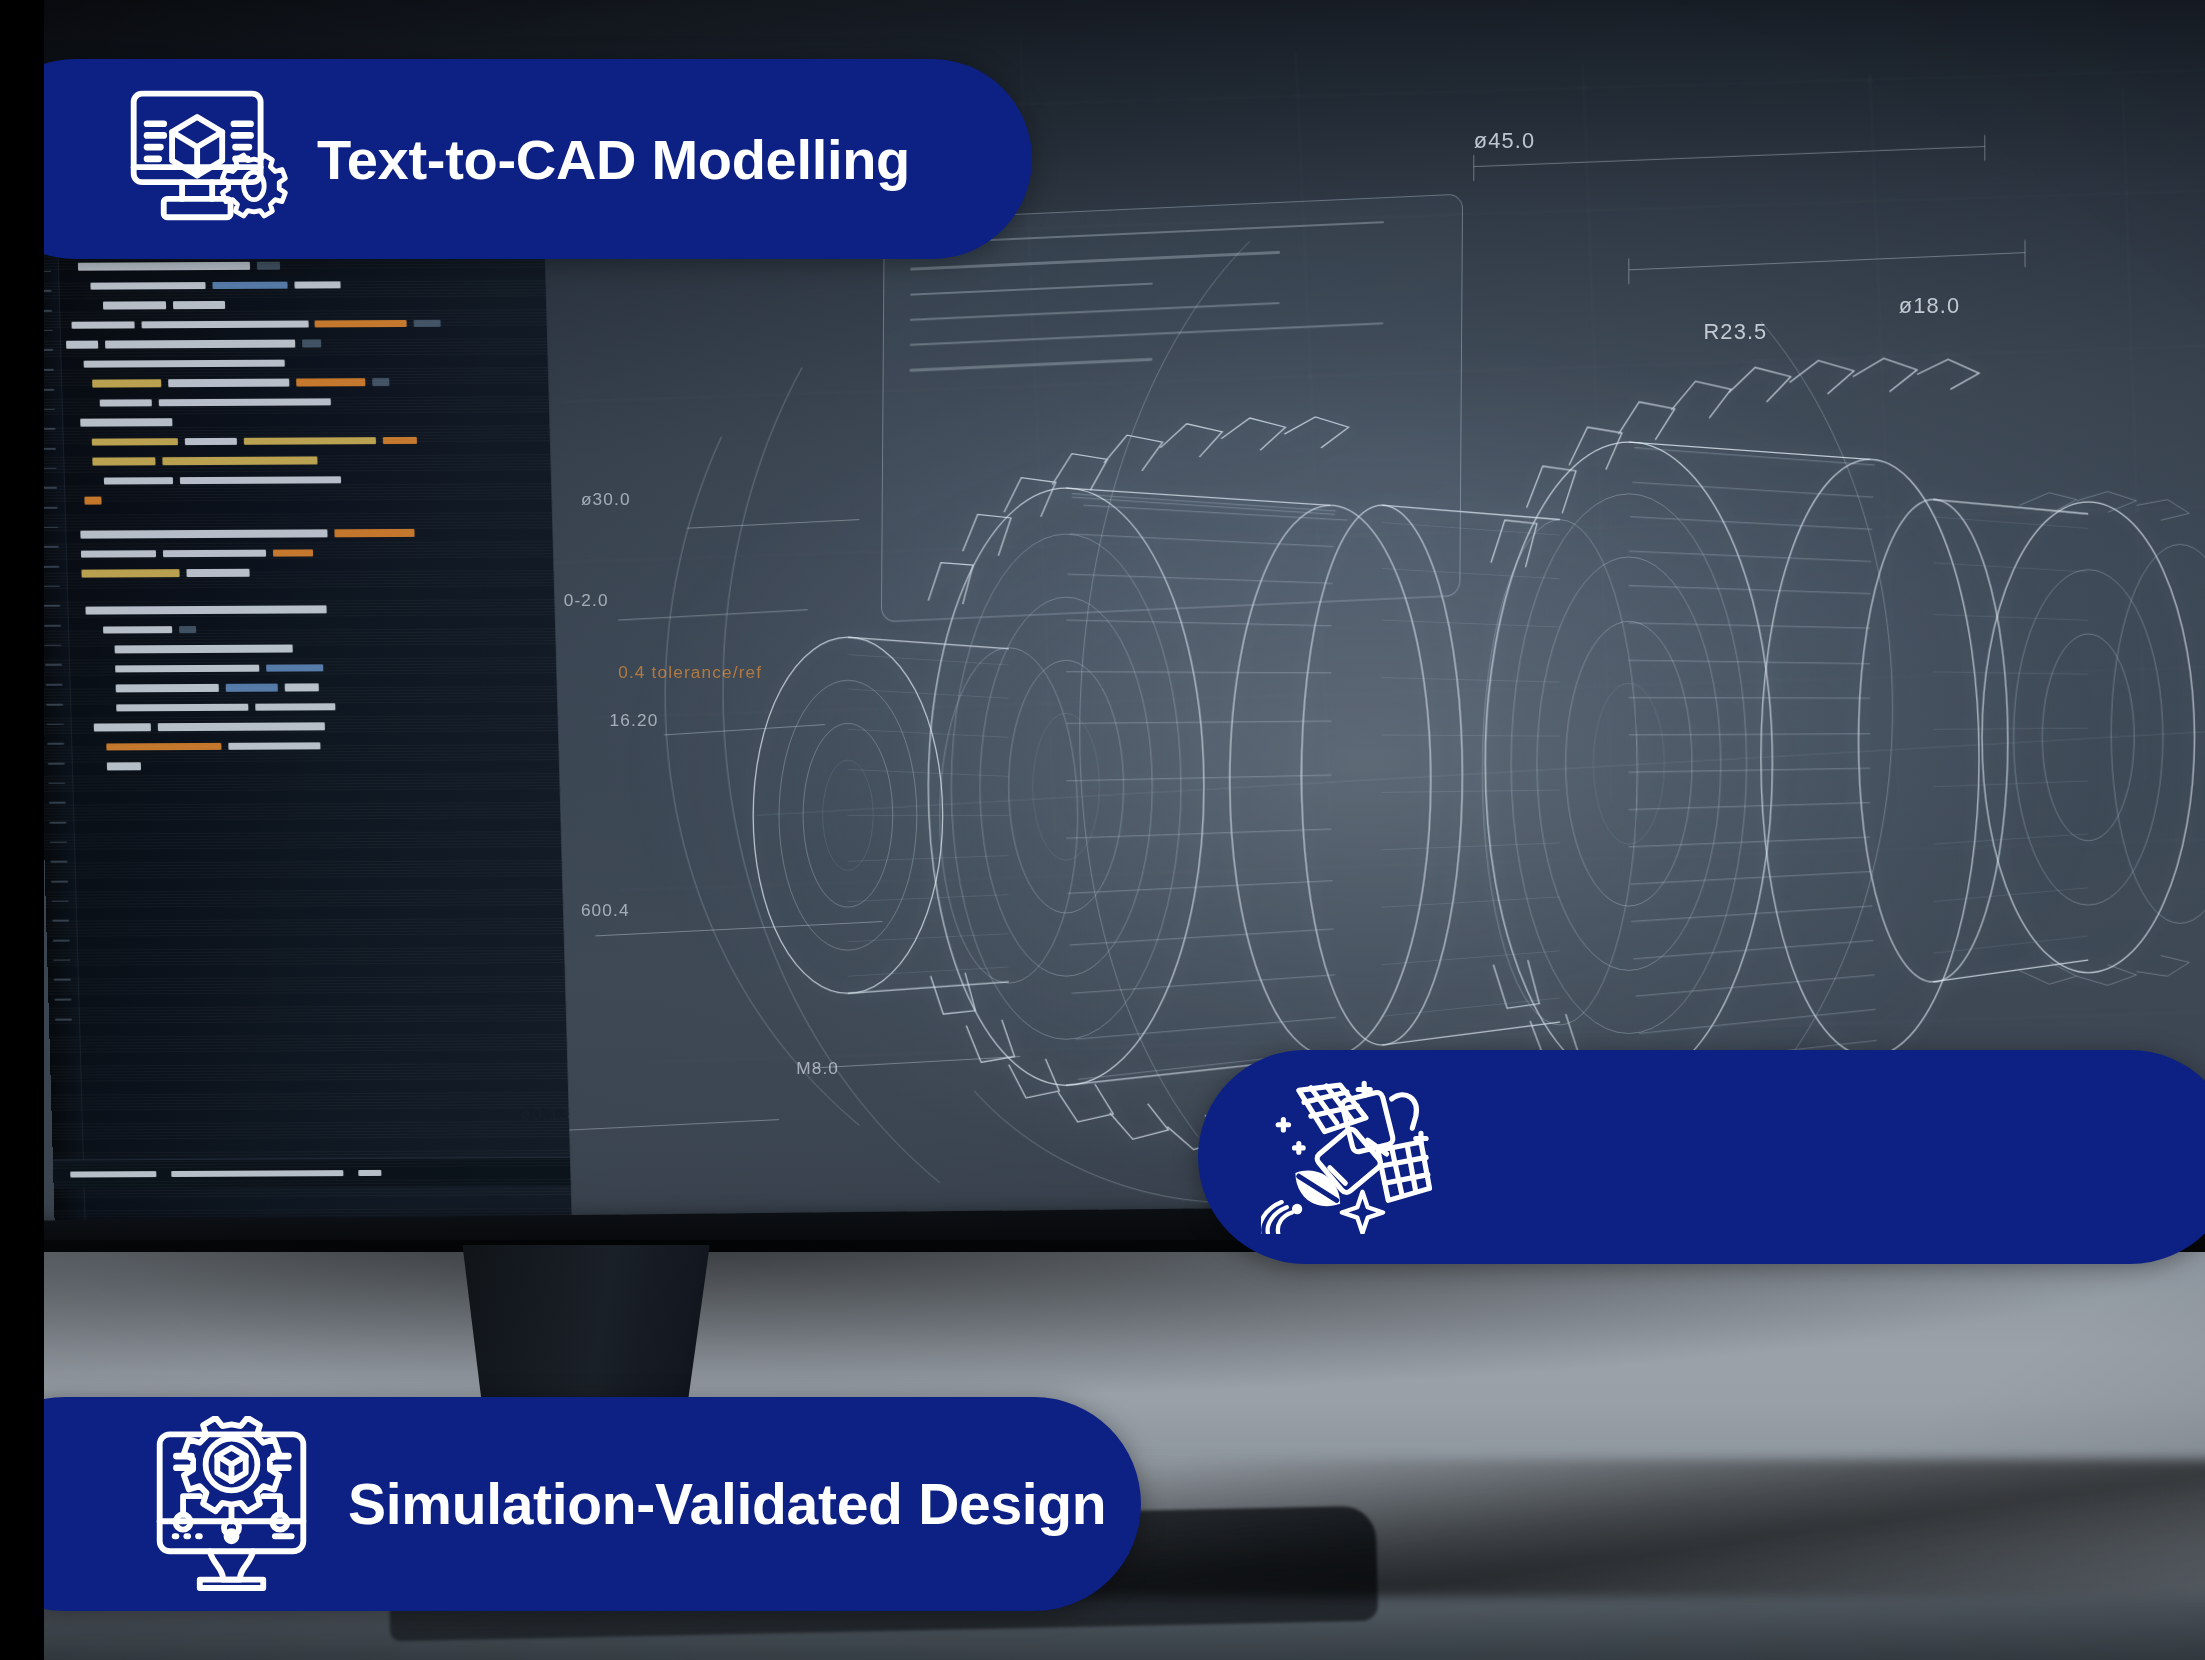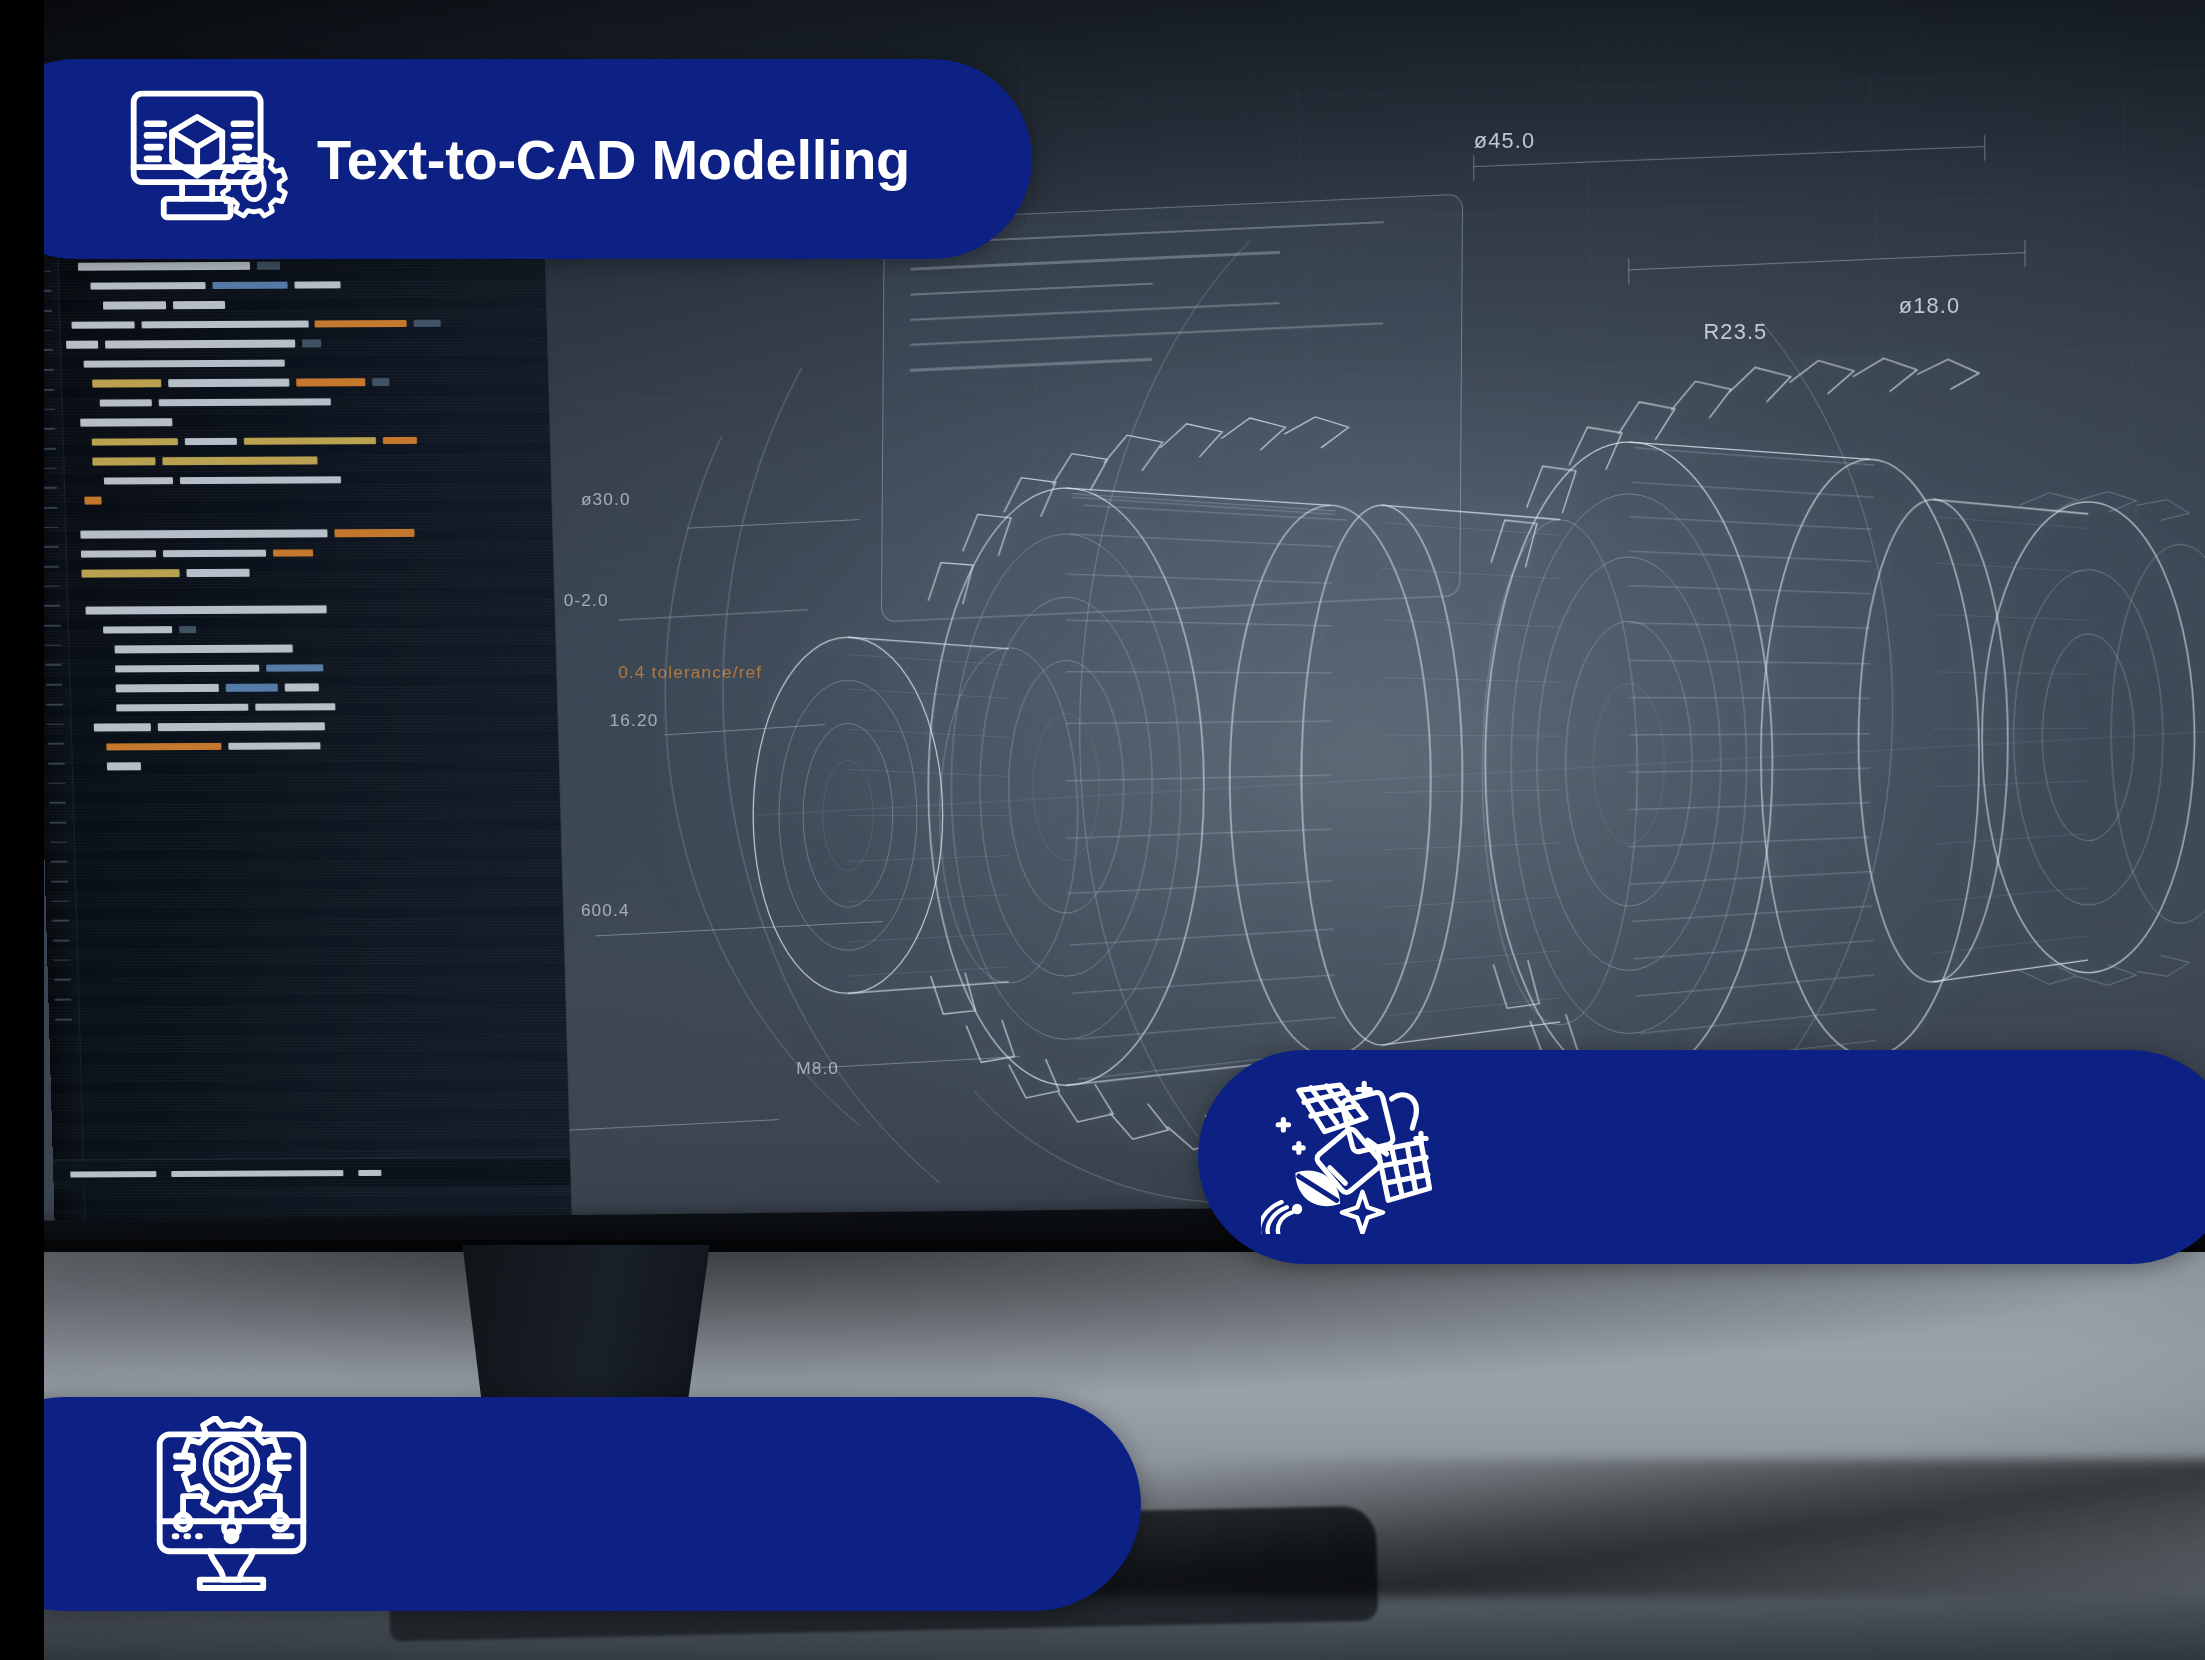--- a/index.html
+++ b/index.html
@@ -735,16 +735,17 @@
           <path d="M62 96 L42 96 L42 118"></path>
           <circle cx="42" cy="127" r="9"></circle>
           <path d="M138 96 L158 96 L158 118"></path>
           <circle cx="158" cy="127" r="9"></circle>
         </g>
 
         <path d="M74 162 C78 178, 90 182, 90 196 L110 196 C110 182, 122 178, 126 162"></path>
         <path d="M62 196 L138 196 L138 206 L62 206 Z"></path>
       </svg>
     </span>
+    <span class="lbl">Simulation-Validated Design</span>
   </div>
 
 </div>
 
 
 </body></html>

